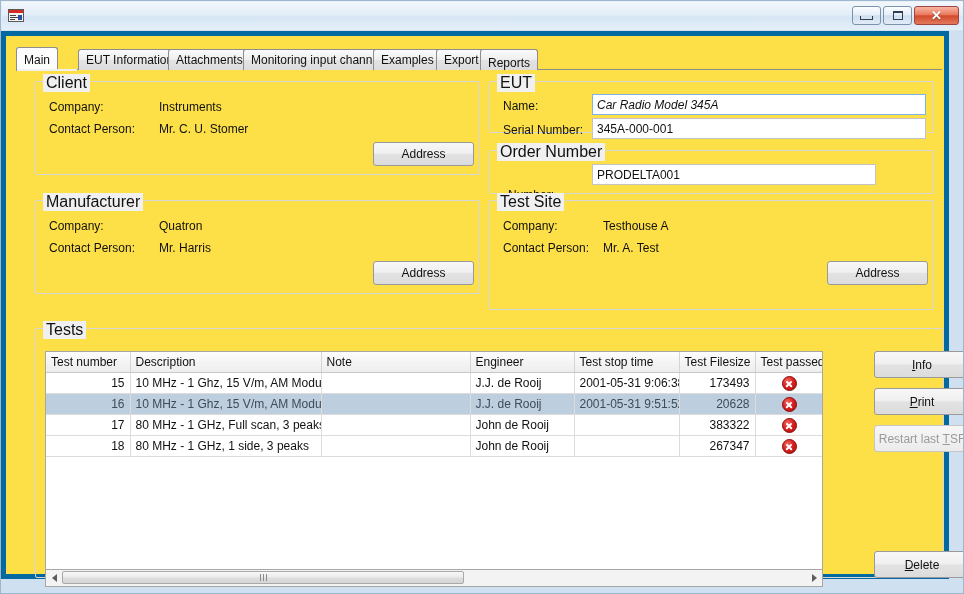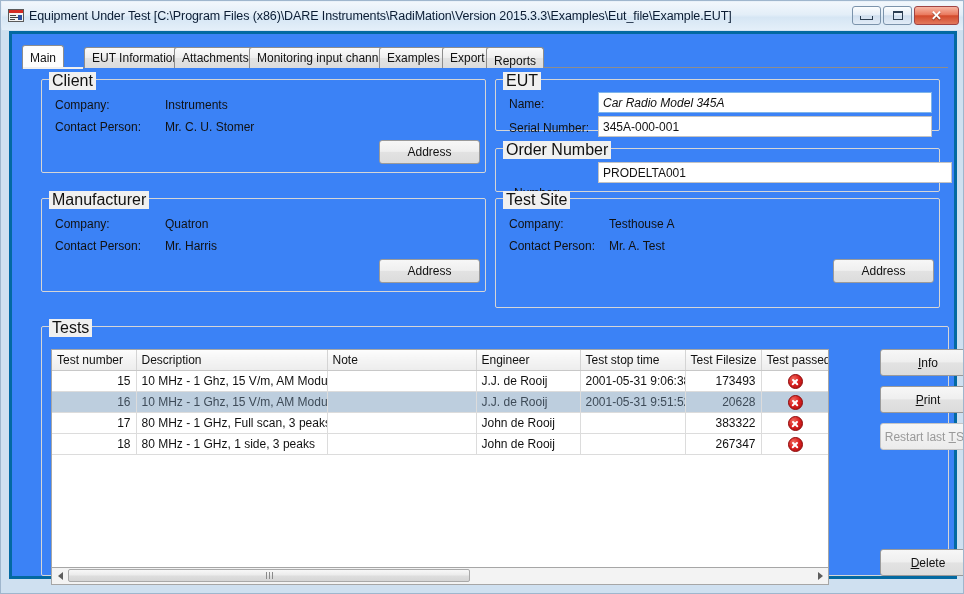--- a/index.html
+++ b/index.html
@@ -91,25 +91,25 @@
   .glyph-max { width: 10px; height: 9px; border: 1px solid #2b3e52; border-top-width: 2px; box-sizing:border-box;}
   .glyph-close {
     color: #fff; font-size: 13px; font-weight: bold; line-height: 13px;
     text-shadow: 0 1px 1px rgba(0,0,0,.45);
     font-family: "Liberation Sans", sans-serif;
   }
 
   
   #client-area {
     position: absolute;
-    left: 8px; top: 30px;
+    left: 0; top: 30px;
     width: 948px;
     height: 548px;
-    background: #3b82f6;
-    border: 3px solid #0369a1;
+    background: #fde047;
+    border: 5px solid #0369a1;
     box-sizing: border-box;
   }
 
   
   #tabstrip {
     position: absolute;
     left: 10px; top: 11px;
     width: 926px;
     height: 23px;
   }
@@ -339,21 +339,20 @@
 
   <div id="titlebar">
     <div id="app-icon">
       <div class="bdy"></div>
       <div class="bar"></div>
       <div class="l1"></div>
         <div class="l2"></div>
         <div class="l3"></div>
       <div class="dot"></div>
     </div>
-    <div id="title-text">Equipment Under Test [C:\Program Files (x86)\DARE Instruments\RadiMation\Version 2015.3.3\Examples\Eut_file\Example.EUT]</div>
     <div class="wbtns">
       <div class="wbtn">
         <div class="glyph-min"></div>
       </div>
       <div class="wbtn">
         <div class="glyph-max"></div>
       </div>
       <div class="wbtn close">
         <span class="glyph-close">✕</span>
       </div>
@@ -414,21 +413,21 @@
       <div class="group-title">EUT</div>
       <div class="fld-label" style="left:13px; top:17px;">Name:</div>
       <div class="textbox focused" style="left:102px; top:12px; width:334px;">Car Radio Model 345A</div>
       <div class="fld-label" style="left:13px; top:41px;">Serial Number:</div>
       <div class="textbox" style="left:102px; top:36px; width:334px;">345A-000-001</div>
     </div>
 
     <div class="group" id="grp-order" style="left:483px; top:114px; width:445px; height:44px;">
       <div class="group-title">Order Number</div>
       <div class="fld-label" style="left:18px; top:18px;margin-top:19px;">Number:</div>
-      <div class="textbox" style="left:102px; top:13px; width:354px;">PRODELTA001</div>
+      <div class="textbox" style="left:102px; top:13px; width:284px;">PRODELTA001</div>
     </div>
 
     <div class="group" id="grp-testsite" style="left:483px; top:164px; width:445px; height:110px;">
       <div class="group-title">Test Site</div>
       <div class="fld-label" style="left:13px; top:18px;">Company:</div>
       <div class="fld-value" style="left:113px; top:18px;">Testhouse A</div>
       <div class="fld-label" style="left:13px; top:40px;">Contact Person:</div>
       <div class="fld-value" style="left:113px; top:40px;">Mr. A. Test</div>
       <div class="btn" style="left:337px; top:60px; width:101px; height:24px;">
         <span>Address</span>

